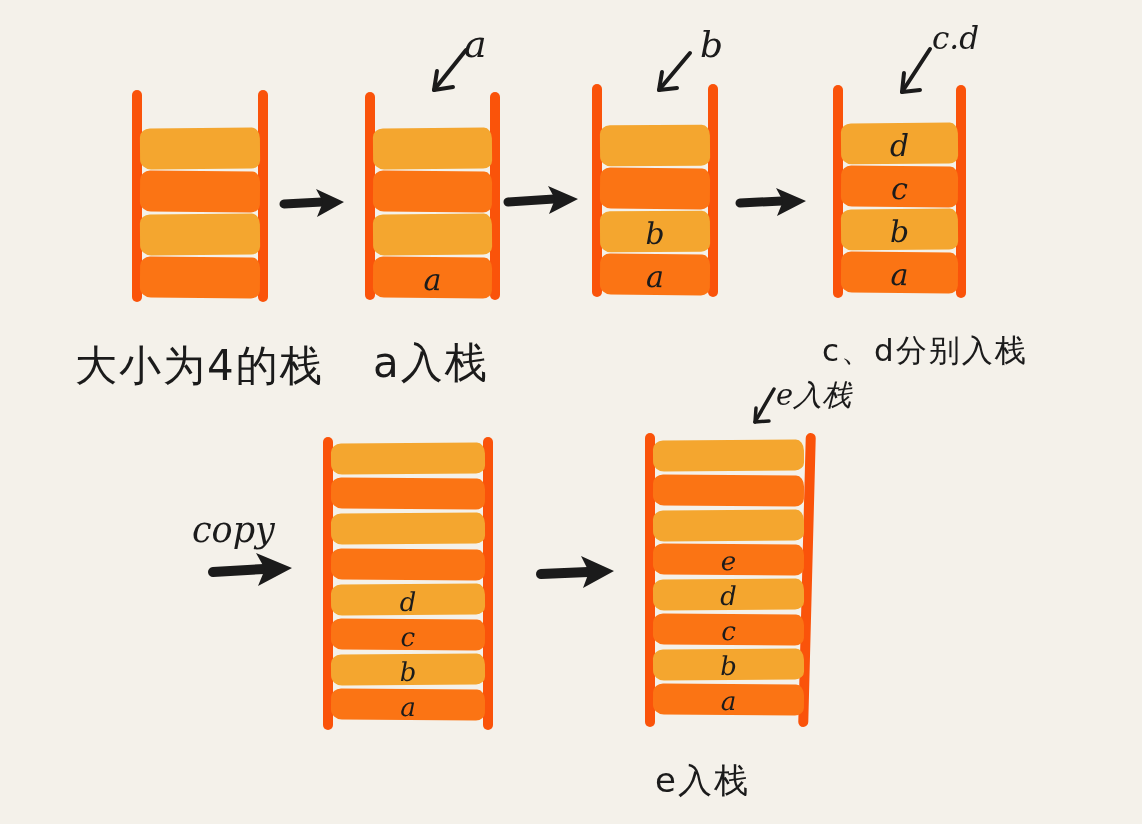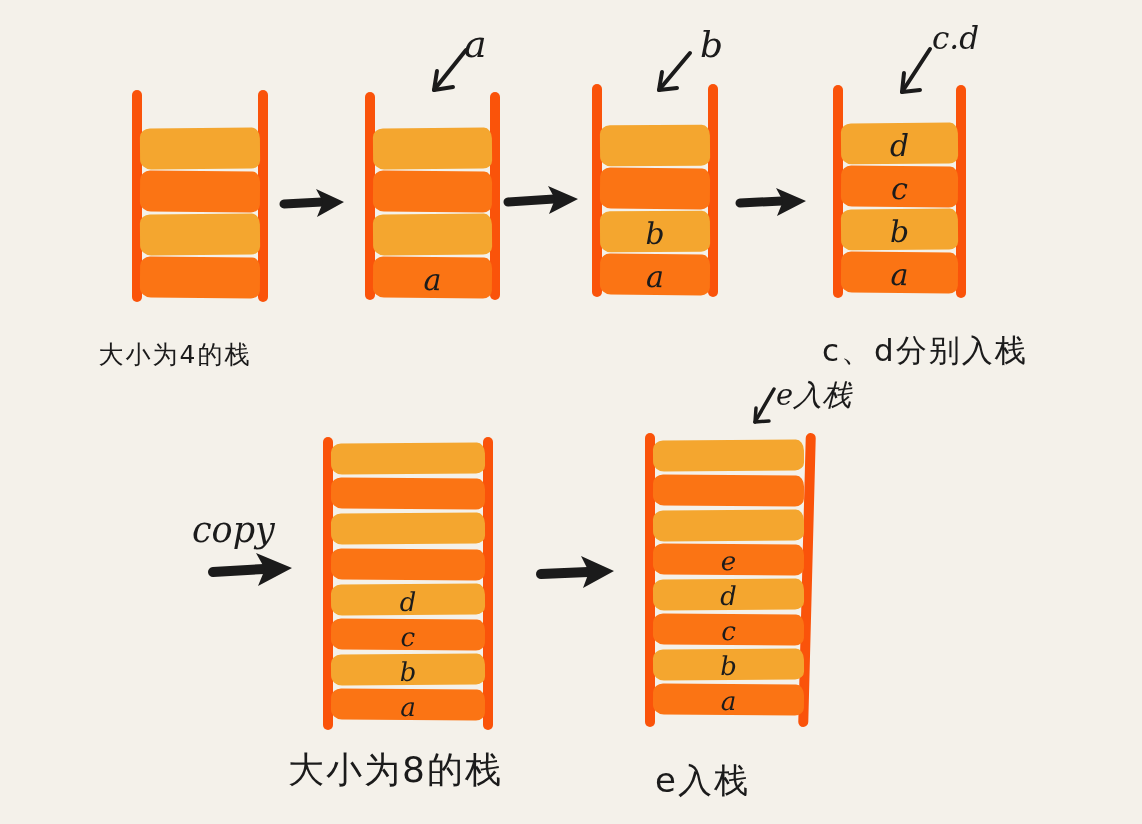--- a/index.html
+++ b/index.html
@@ -8,21 +8,21 @@
   .stack{position:absolute;}
   .wall{position:absolute;top:0;width:10px;background:var(--wall,#FA530A);border-radius:6px;}
   .wall.left{left:0;}
   .wall.right{right:0;}
   .bar{position:absolute;left:8px;right:8px;border-radius:10px 8px 9px 11px / 9px 11px 8px 10px;}
   .bar.light{background:var(--bar-light,#F4A62F);}
   .bar.dark{background:var(--bar-dark,#FB7414);}
   .slot-label{position:absolute;inset:0;display:flex;align-items:center;justify-content:center;
               font-family:"DejaVu Serif","DejaVu Sans",serif;font-style:italic;
               color:var(--ink,#1B1B1B);transform:translateY(2px);}
-  .caption{position:absolute;text-align:center;color:var(--ink,#1B1B1B);font-size:25px;
+  .caption{position:absolute;text-align:center;color:var(--ink,#1B1B1B);font-size:42px;
            letter-spacing:2px;white-space:nowrap;}
   .hand{position:absolute;font-family:"DejaVu Serif","DejaVu Sans",serif;font-style:italic;
         color:var(--ink,#1B1B1B);white-space:nowrap;}
   svg.arrow{position:absolute;overflow:visible;}
   svg.arrow line, svg.arrow path{stroke:var(--ink,#1B1B1B);stroke-linecap:round;fill:none;}
   svg.arrow polygon{fill:var(--ink,#1B1B1B);}
 </style>
 </head>
 <body>
 
@@ -143,22 +143,22 @@
       </div>
       <div class="bar light" style="top: 215.8px; height: 30.8px; transform: rotate(-0.45deg);">
         <span class="slot-label" style="font-size: 26px;">b</span>
       </div>
       <div class="bar dark" style="top: 250.6px; height: 30.8px; transform: rotate(0.5deg);">
         <span class="slot-label" style="font-size: 26px;">a</span>
       </div>
     </div>
 
   <div class="caption" style="left:75px;top:338px;width:200px;">大小为4的栈</div>
+  <div class="caption" style="left:373px;top:335px;width:105px;">a入栈</div>
   <div class="caption" style="left:822px;top:330px;width:185px;font-size:31px;">c、d分别入栈</div>
-  <div class="caption" style="left:288px;top:746px;width:200px;font-size:36px;">大小为8的栈</div>
   <div class="caption" style="left:650px;top:758px;width:105px;font-size:34px;">e入栈</div>
 
   <div class="hand" style="left:464px;top:22px;font-size:38px;">a</div>
   <div class="hand" style="left:700px;top:24px;font-size:36px;">b</div>
   <div class="hand" style="left:932px;top:20px;font-size:31px;">c.d</div>
   <div class="hand" style="left:776px;top:376px;font-size:29px;">e入栈</div>
 
   <div class="hand" style="left:192px;top:510px;font-size:35px;">copy</div>
 
   <svg class="arrow" style="left:280px;top:186px;" width="66" height="34" viewBox="0 0 66 34">

